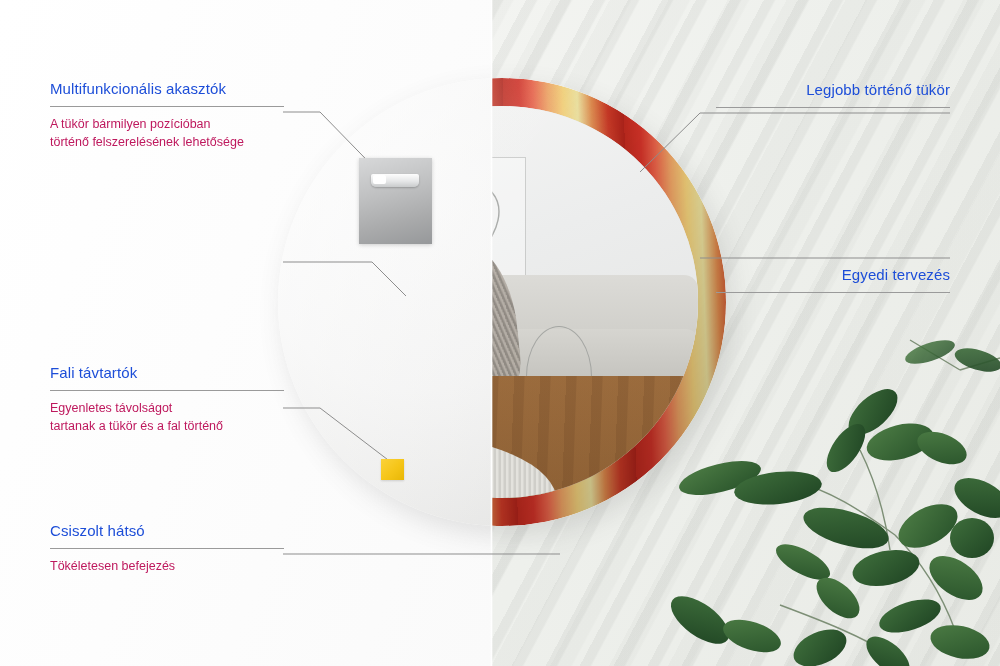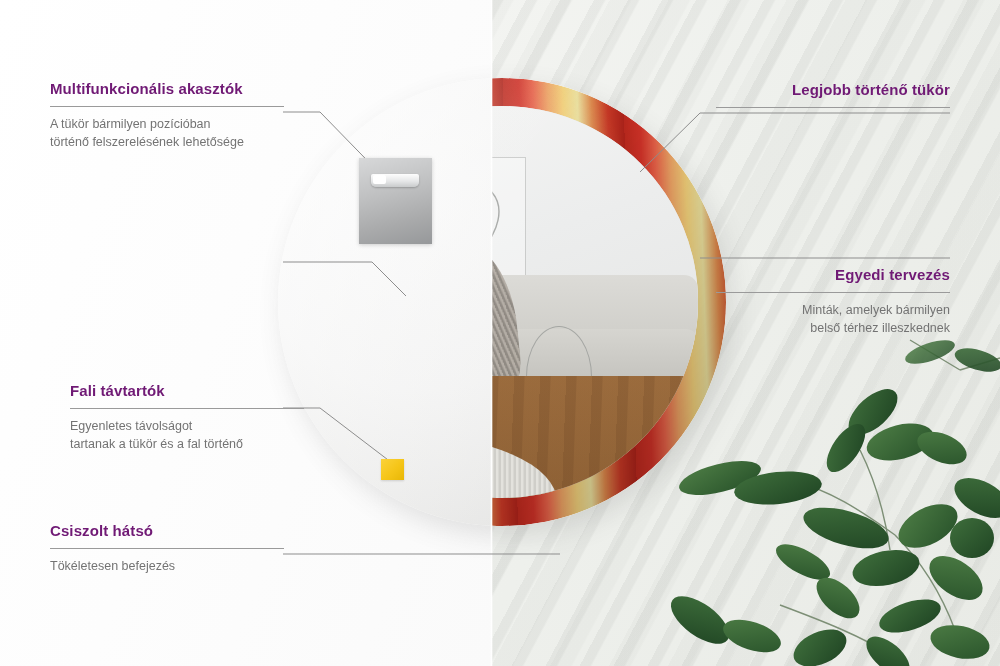--- a/index.html
+++ b/index.html
@@ -153,26 +153,26 @@
     pointer-events:none;
   }
 
   
   .plant { position:absolute; left:660px; top:330px; width:345px; height:340px; z-index:5; }
   .plant svg { width:100%; height:100%; display:block; }
 
   
   .callout { position:absolute; z-index:8; }
   .callout h3 {
-    font-size:15px; font-weight:bold; color:#701a75; letter-spacing:0.1px;
+    font-size:15px; font-weight:normal; color:#1d4ed8; letter-spacing:0.1px;
     white-space:nowrap; margin-bottom:9px;
   }
   .callout .rule { height:1px; background:#9a9a9a; width:100%; }
   .callout p {
-    font-size:12.5px; line-height:1.42; color:#737373; margin-top:9px; white-space:pre-line;
+    font-size:12.5px; line-height:1.42; color:#be185d; margin-top:9px; white-space:pre-line;
   }
   .callout.right { text-align:right; }
 
   
   .leaders { position:absolute; inset:0; z-index:7; pointer-events:none; }
   .leaders svg { width:1000px; height:666px; display:block; }
 
   
   .hanger-box{
     position:absolute; left:359px; top:158px; width:73px; height:86px; z-index:9;
@@ -305,38 +305,36 @@
   </div>
 
   <div class="callout" style="left:50px; top:80px; width:234px;">
     <h3>Multifunkcionális akasztók</h3>
     <div class="rule"></div>
     <p>A tükör bármilyen pozícióban
 történő felszerelésének lehetősége</p>
   </div>
 
 
-  <div class="callout" style="left:50px; top:382px; width:234px;margin-left:20px;">
+  <div class="callout" style="left:50px; top:364px; width:234px;">
     <h3>Fali távtartók</h3>
     <div class="rule"></div>
     <p>Egyenletes távolságot
 tartanak a tükör és a fal történő</p>
   </div>
 
   <div class="callout" style="left:50px; top:522px; width:234px;">
     <h3>Csiszolt hátsó</h3>
     <div class="rule"></div>
     <p>Tökéletesen befejezés</p>
   </div>
 
   <div class="callout right" style="left:716px; top:81px; width:234px;">
     <h3>Legjobb történő tükör</h3>
     <div class="rule"></div>
   </div>
 
   <div class="callout right" style="left:716px; top:226px; width:234px;margin-top:40px;">
     <h3>Egyedi tervezés</h3>
     <div class="rule"></div>
-    <p>Minták, amelyek bármilyen
-belső térhez illeszkednek</p>
   </div>
 
 </div>
 
 </body></html>

